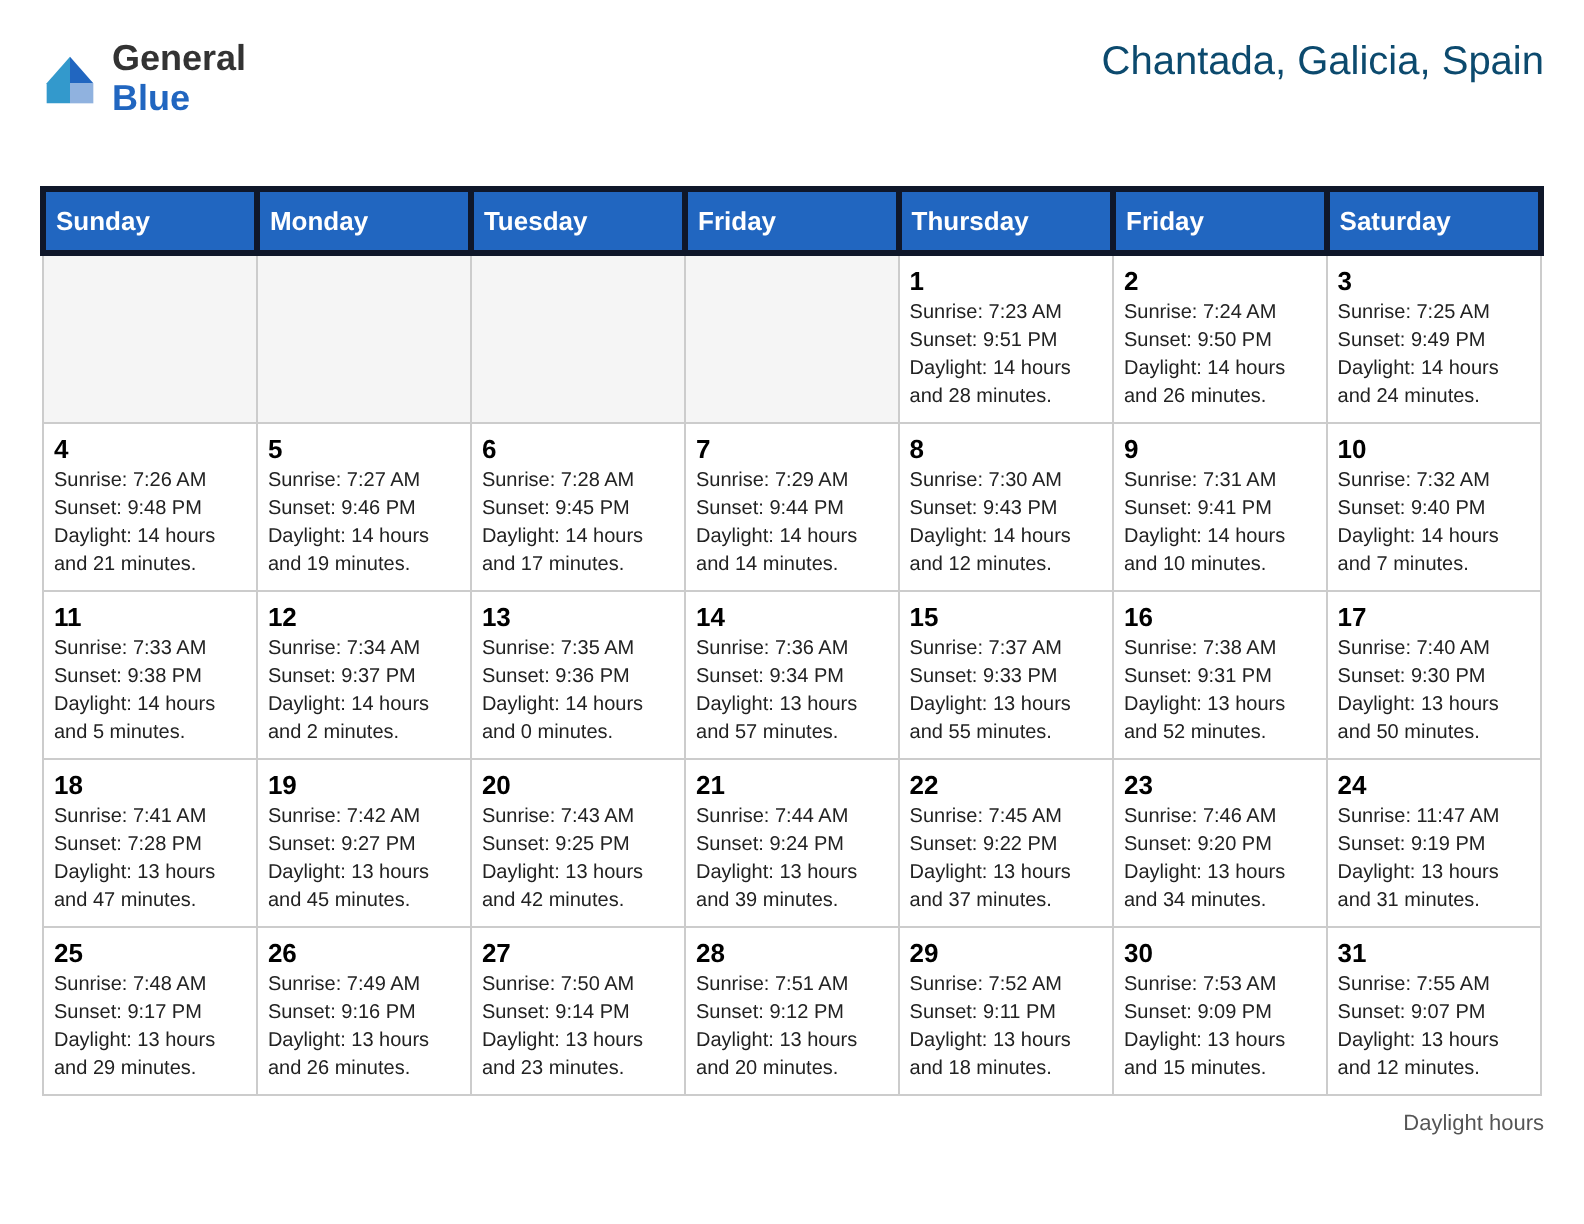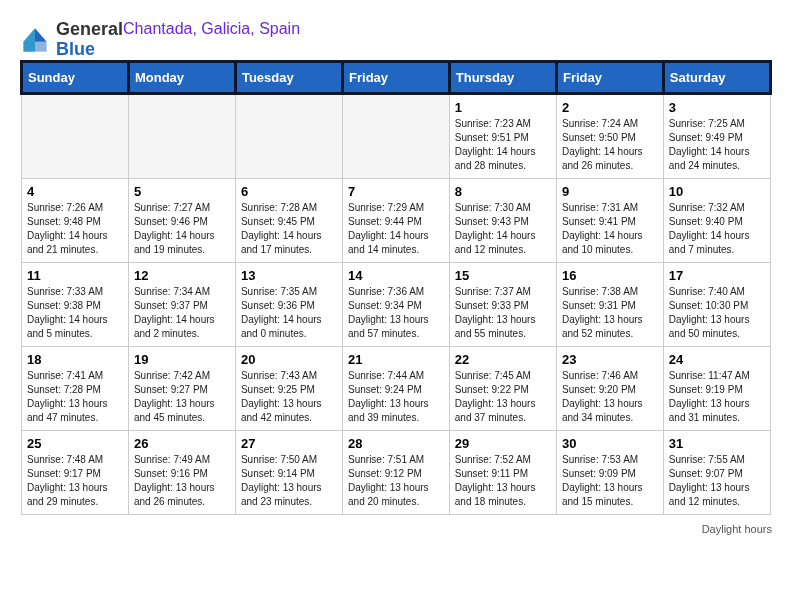--- a/index.html
+++ b/index.html
@@ -5,22 +5,24 @@
     * { box-sizing: border-box; margin: 0; padding: 0; }
     body {
       font-family: Arial, sans-serif;
       background: #fff;
       width: 792px;
       min-height: 612px;
       padding: 20px;
     }
     .header-area {
       display: flex;
+      justify-content: space-between;
       align-items: flex-start;
-      margin-bottom: 0;
+      margin-bottom: 33px;
+      gap: 40px;
     }
     .logo {
       display: flex;
       align-items: center;
       gap: 6px;
     }
     .logo-text {
       display: flex;
       flex-direction: column;
       font-size: 18px;
@@ -35,22 +37,22 @@
     }
     .title-area {
       text-align: right;
     }
     .calendar-title {
       font-size: 36px;
       font-weight: normal;
       color: #222;
     }
     .calendar-subtitle {
-      font-size: 16px;
-      color: #6d28d9;
+      font-size: 20px;
+      color: #0c4a6e;
     }
     .calendar-table {
       width: 100%;
       border-collapse: collapse;
       font-size: 11px;
     }
     .calendar-table th {
       background: #2166c0;
       color: #fff;
       padding: 7px 5px;
@@ -239,21 +241,21 @@
         <td>
           <span class="day-number">16</span>
           <div class="day-info">Sunrise: 7:38 AM
 Sunset: 9:31 PM
 Daylight: 13 hours
 and 52 minutes.</div>
         </td>
         <td>
           <span class="day-number">17</span>
           <div class="day-info">Sunrise: 7:40 AM
-Sunset: 10:30 PM
+Sunset: 9:30 PM
 Daylight: 13 hours
 and 50 minutes.</div>
         </td>
       </tr>
       <tr>
         <td>
           <span class="day-number">18</span>
           <div class="day-info">Sunrise: 7:41 AM
 Sunset: 7:28 PM
 Daylight: 13 hours

